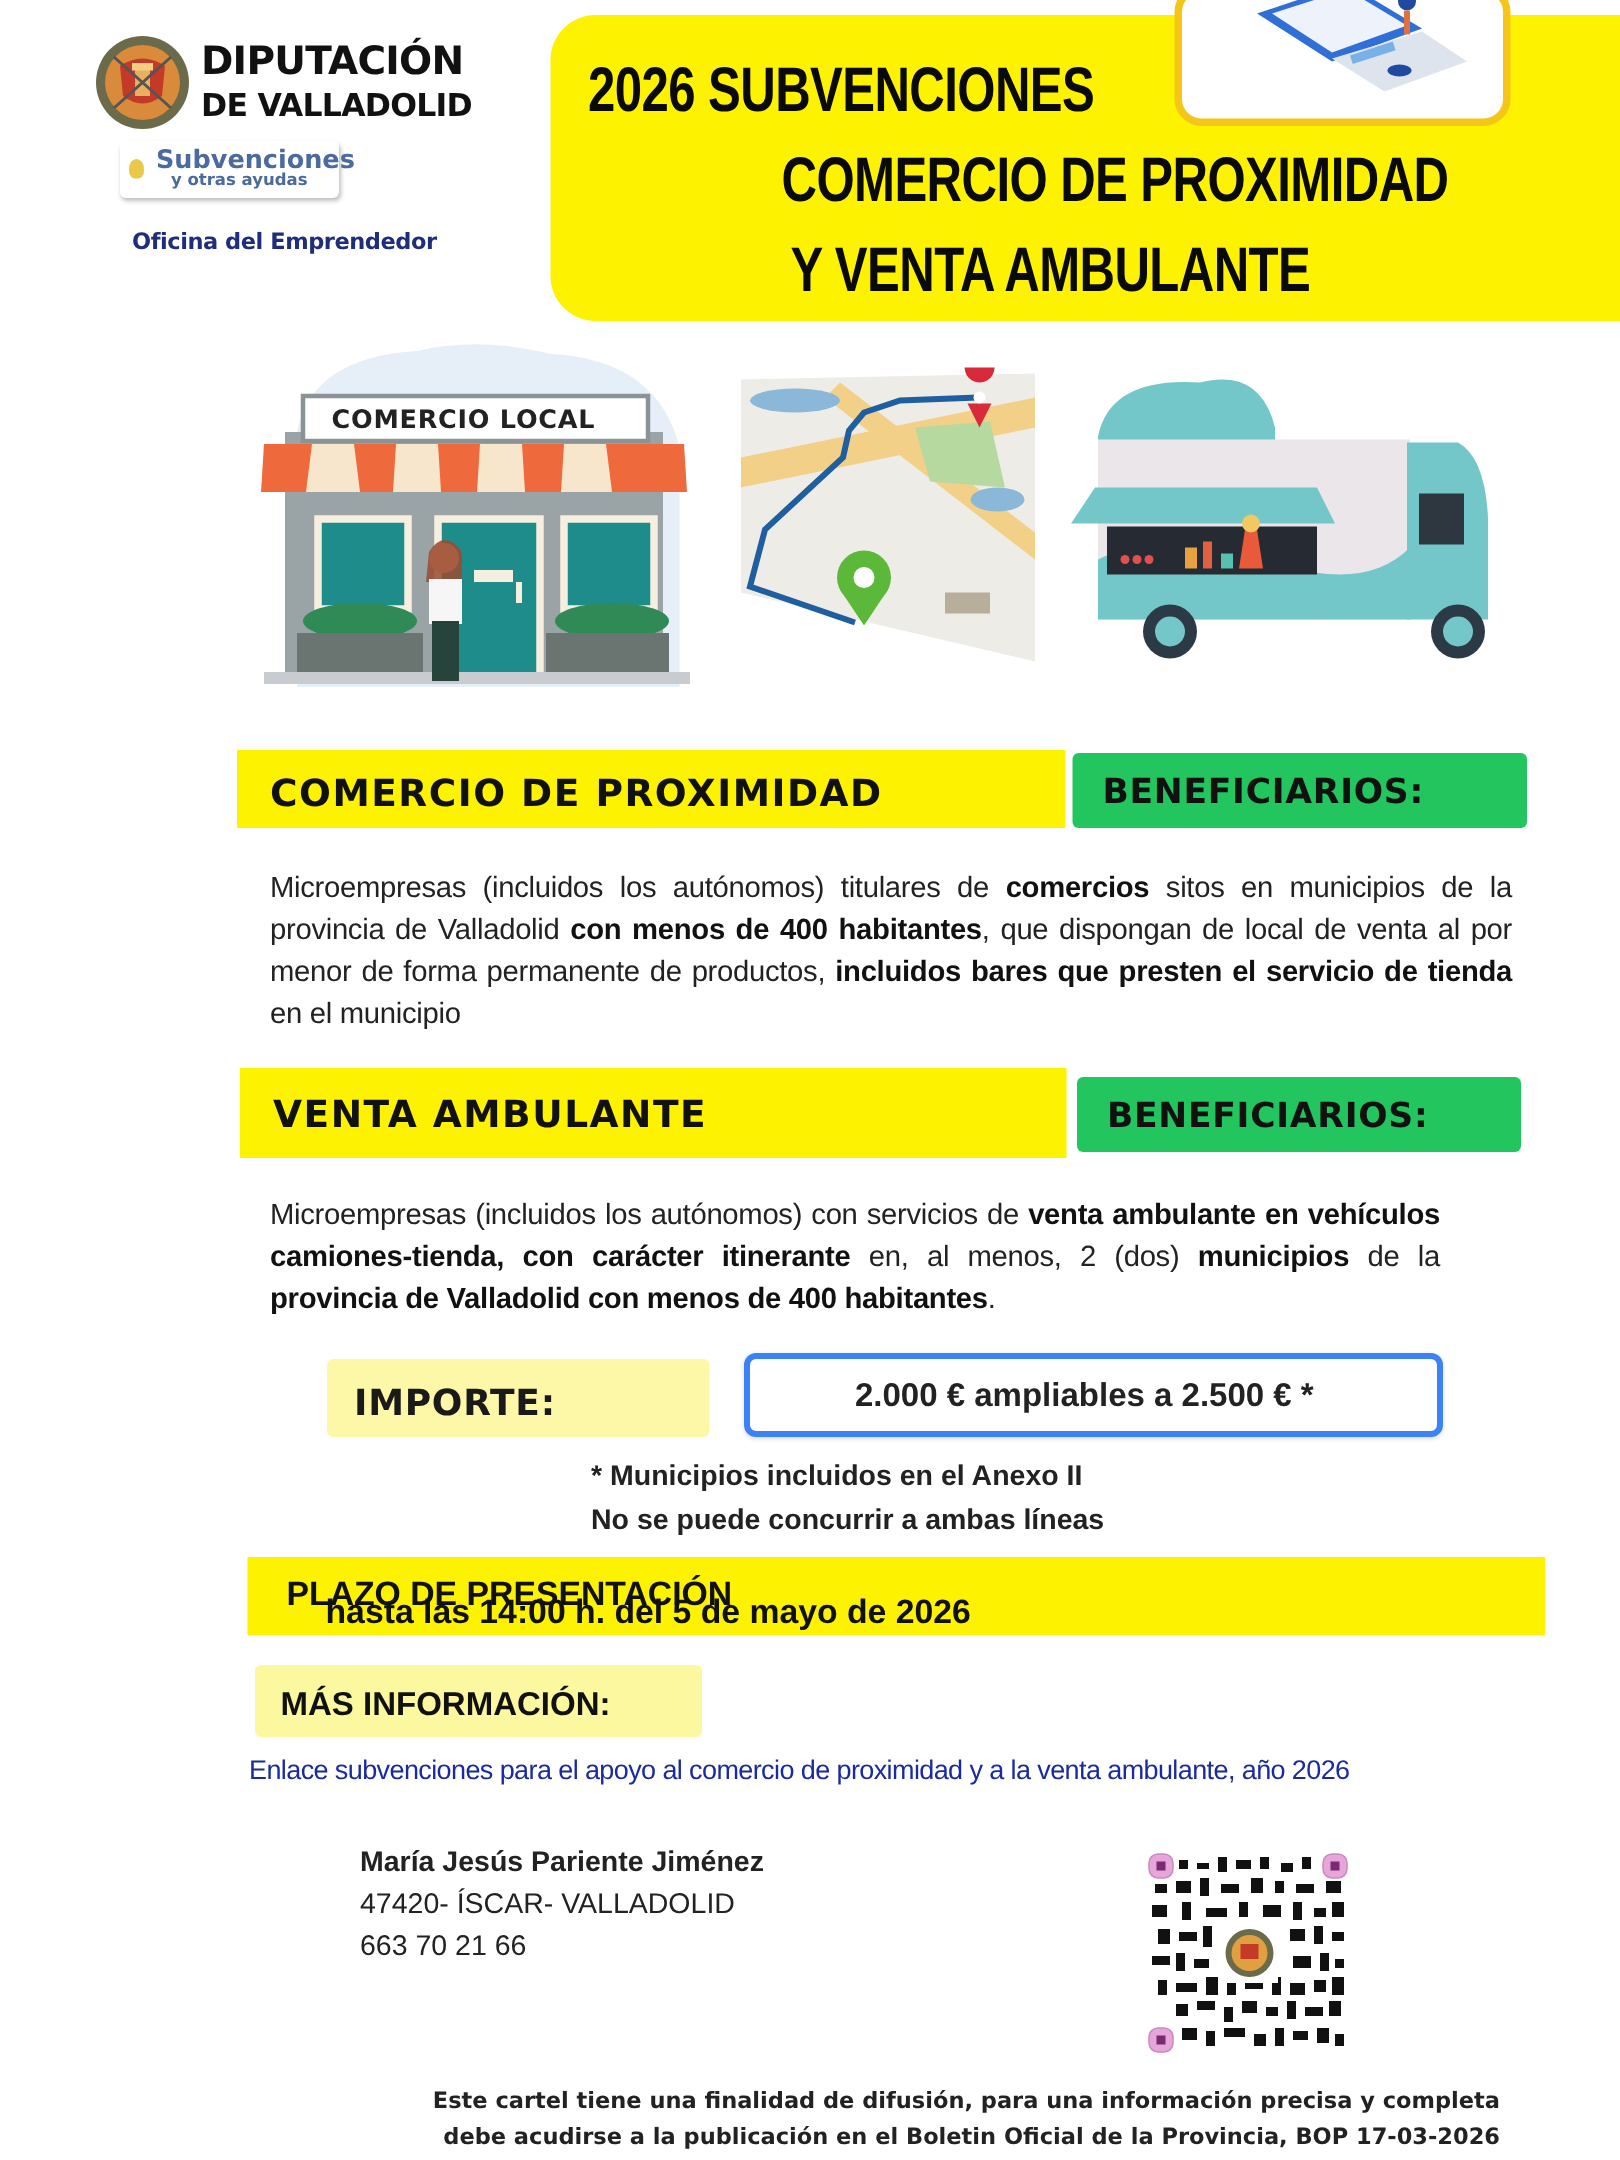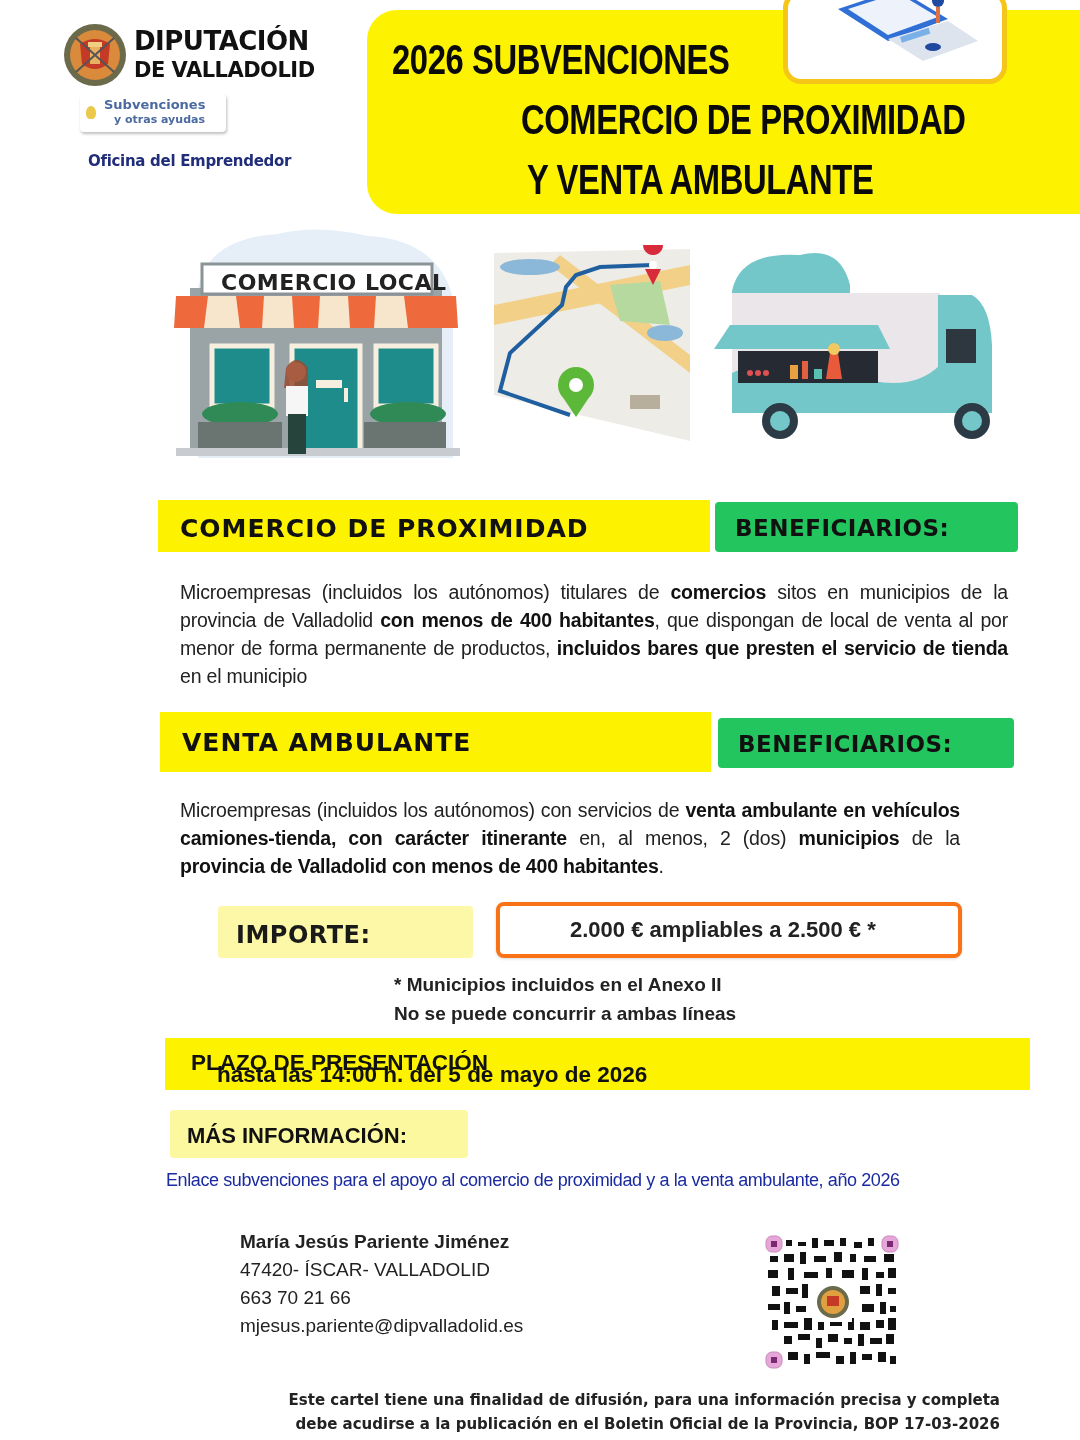--- a/index.html
+++ b/index.html
@@ -7,21 +7,21 @@
   body { position: relative; font-family: "Liberation Sans", "DejaVu Sans", sans-serif; color: #1a1a1a; }
   .abs { position: absolute; }
 
   
   .logo-crest { left: 62px; top: 22px; width: 66px; height: 66px; }
   .logo-title { left: 134px; top: 28px; font-family: "DejaVu Sans", sans-serif; font-weight: 700; color: #111; line-height: 1; letter-spacing: -0.5px; }
   .logo-title .l1 { font-size: 26px; display:block; }
   .logo-title .l2 { font-size: 21px; display:block; margin-top: 6px; }
   .subv-card { left: 80px; top: 94px; width: 146px; height: 38px; background: #fff; border-radius: 4px; box-shadow: 1px 2px 3px rgba(0,0,0,0.25); }
   .subv-card .bulb { position: absolute; left: 6px; top: 12px; width: 10px; height: 13px; background: #e9c84a; border-radius: 50% 50% 40% 40%; }
-  .subv-card .t1 { position: absolute; left: 24px; top: 3px; font-size: 13px; font-weight: 700; color: #4a6aa0; font-family: "DejaVu Sans", sans-serif; }
+  .subv-card .t1 { position: absolute; left: 24px; top: 3px; font-size: 17px; font-weight: 700; color: #4a6aa0; font-family: "DejaVu Sans", sans-serif; }
   .subv-card .t2 { position: absolute; left: 34px; top: 19px; font-size: 11px; font-weight: 700; color: #4a6aa0; font-family: "DejaVu Sans", sans-serif; }
   .oficina { left: 88px; top: 152px; font-size: 15px; font-weight: 700; color: #1f2d7a; font-family: "DejaVu Sans", sans-serif; letter-spacing: -0.3px; }
 
   
   .banner { left: 367px; top: 10px; width: 780px; height: 204px; background: #fdf200; border-radius: 30px; }
   .banner .tl { position: absolute; font-family: "Liberation Sans", sans-serif; font-weight: 700; font-size: 42px; color: #0a0a0a; transform: scaleX(0.78); transform-origin: left center; letter-spacing: -0.5px; white-space: nowrap; }
   .illus-box { left: 783px; top: -10px; width: 224px; height: 94px; background: #fff; border: 5px solid #f5c518; border-radius: 18px; overflow: hidden; }
 
   
   .shop { left: 168px; top: 228px; width: 300px; height: 236px; }
@@ -33,21 +33,21 @@
   .sec-main span { position: absolute; left: 22px; top: 14px; font-family: "DejaVu Sans", sans-serif; font-weight: 700; font-size: 25px; letter-spacing: 1px; color: #111; }
   .sec-side { background: #22c55e; height: 50px; border-radius: 4px; }
   .sec-side span { position: absolute; left: 20px; top: 13px; font-family: "DejaVu Sans", sans-serif; font-weight: 700; font-size: 23px; letter-spacing: 0.5px; color: #111; }
 
   .para { font-family: "Liberation Sans", sans-serif; font-size: 19.5px; line-height: 28px; color: #222; text-align: justify; text-align-last: left; letter-spacing: -0.2px; }
   .para b { color: #111; }
 
   
   .imp-label { left: 218px; top: 906px; width: 255px; height: 52px; background: #fcf8a8; border-radius: 4px; text-decoration: underline; }
   .imp-label span { position: absolute; left: 18px; top: 15px; font-family: "DejaVu Sans", sans-serif; font-weight: 700; font-size: 24px; letter-spacing: 0.5px; }
-  .imp-value { left: 496px; top: 902px; width: 466px; height: 56px; background: #fff; border: 4px solid #f97316; border-radius: 8px; box-shadow: 0 1px 3px rgba(0,0,0,0.15); }
+  .imp-value { left: 496px; top: 902px; width: 466px; height: 56px; background: #fff; border: 4px solid #3b82f6; border-radius: 8px; box-shadow: 0 1px 3px rgba(0,0,0,0.15); }
   .imp-value span { position: absolute; left: 70px; top: 11px; font-family: "Liberation Sans", sans-serif; font-weight: 700; font-size: 22px; color: #222; }
   .notes { left: 394px; top: 970px; font-family: "Liberation Sans", sans-serif; font-weight: 700; font-size: 19px; line-height: 29px; color: #222; }
 
   .plazo { left: 165px; top: 1038px; width: 865px; height: 52px; background: #fdf200; }
   .plazo span { position: absolute; left: 26px; top: 12px; font-family: "Liberation Sans", sans-serif; font-weight: 700; font-size: 22.5px; color: #111; white-space: nowrap; }
 
   .masinfo { left: 170px; top: 1110px; width: 298px; height: 48px; background: #fcf8a0; border-radius: 4px; }
   .masinfo span { position: absolute; left: 17px; top: 13px; font-family: "Liberation Sans", sans-serif; font-weight: 700; font-size: 22px; color: #111; }
   .link { left: 166px; top: 1170px; font-family: "Liberation Sans", sans-serif; font-size: 18px; color: #1a2aa0; white-space: nowrap; letter-spacing: -0.4px; }
 
@@ -121,21 +121,21 @@
     <ellipse cx="72" cy="186" rx="38" ry="12" fill="#2f8a56"></ellipse>
     <ellipse cx="240" cy="186" rx="38" ry="12" fill="#2f8a56"></ellipse>
     <rect x="30" y="194" width="84" height="26" fill="#6a7470"></rect>
     <rect x="196" y="194" width="82" height="26" fill="#6a7470"></rect>
     <rect x="8" y="220" width="284" height="8" fill="#c8ccd0"></rect>
     <circle cx="128" cy="144" r="10" fill="#f3c8a8"></circle>
     <path d="M118 140 Q128 124 140 140 L140 160 L116 160 Z" fill="#9a4a30" opacity="0.85"></path>
     <rect x="118" y="158" width="22" height="30" fill="#f6f6f6"></rect>
     <rect x="120" y="186" width="18" height="40" fill="#26433c"></rect>
   </svg>
-  <span class="abs" style="left:53px; top:42px; font-family:'DejaVu Sans',sans-serif; font-weight:700; font-size:22px; color:#222; letter-spacing:0.5px;">COMERCIO LOCAL</span>
+  <span class="abs" style="left:53px; top:42px; font-family:'DejaVu Sans',sans-serif; font-weight:700; font-size:17px; color:#222; letter-spacing:0.5px;">COMERCIO LOCAL</span>
 </div>
 
 <div class="abs map">
   <svg width="200" height="196" viewBox="0 0 200 196">
     <path d="M4 8 L200 4 L200 196 L4 150 Z" fill="#eeece6"></path>
     <path d="M4 60 L200 20 L200 40 L4 80 Z" fill="#f2d088"></path>
     <path d="M70 10 L200 110 L200 128 L60 20 Z" fill="#f2d088"></path>
     <path d="M120 40 L170 36 L180 80 L130 76 Z" fill="#b6d9a0"></path>
     <ellipse cx="40" cy="22" rx="30" ry="8" fill="#8bb8d8"></ellipse>
     <ellipse cx="175" cy="88" rx="18" ry="8" fill="#8bb8d8"></ellipse>
@@ -208,21 +208,20 @@
 
 <div class="abs masinfo">
   <span>MÁS INFORMACIÓN:</span>
 </div>
 <a class="abs link">Enlace subvenciones para el apoyo al comercio de proximidad y a la venta ambulante, año 2026</a>
 
 <div class="abs contact">
   <div class="name">María Jesús Pariente Jiménez</div>
   <div>47420- ÍSCAR- VALLADOLID</div>
   <div>663 70 21 66</div>
-  <div>mjesus.pariente@dipvalladolid.es</div>
 </div>
 
 <div class="abs qr">
   <svg width="136" height="136" viewBox="0 0 136 136">
     <rect width="136" height="136" fill="#fff"></rect>
     <g fill="#111">
       <rect x="22" y="6" width="6" height="6"></rect>
         <rect x="34" y="8" width="8" height="4"></rect>
         <rect x="48" y="4" width="6" height="10"></rect>
         <rect x="60" y="6" width="10" height="6"></rect>

